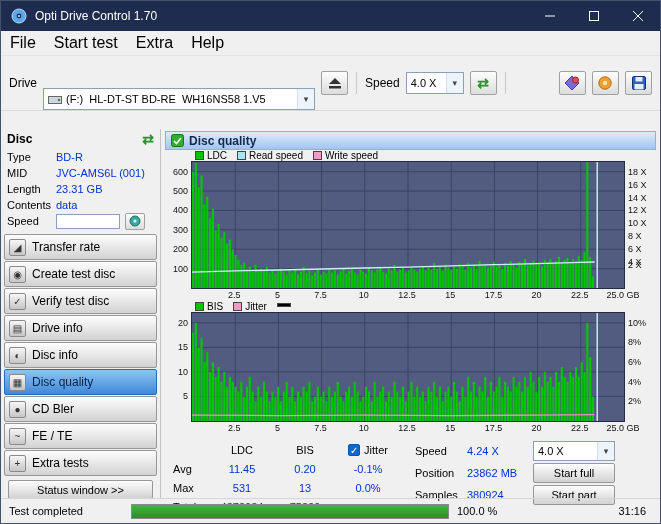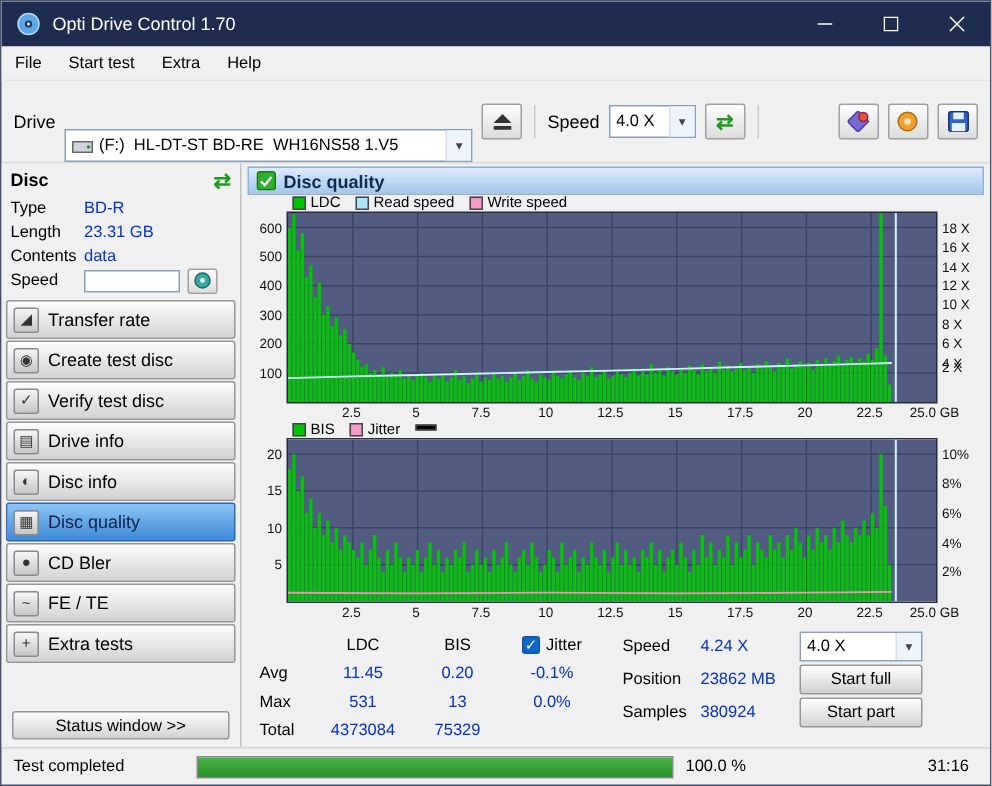--- a/index.html
+++ b/index.html
@@ -5,36 +5,36 @@
   html,body{margin:0;padding:0;background:#c9c9c9;font-family:"Liberation Sans",sans-serif;}
   *{box-sizing:border-box;}
   .window{width:661px;height:524px;background:#f0f0f0;border:1px solid #44526e;display:flex;flex-direction:column;overflow:hidden;}
   
   .titlebar{flex:0 0 30px;background:#1e2c4f;display:flex;align-items:center;color:#fff;}
   .app-icon{margin:0 8px 0 10px;line-height:0;}
   .title{font-size:12px;}
   .win-btns{margin-left:auto;display:flex;height:100%;}
   .win-btn{width:44px;height:100%;display:flex;align-items:center;justify-content:center;}
   
-  .menubar{flex:0 0 23px;display:flex;align-items:center;background:#f0f0f0;font-size:11px;border-bottom:1px solid #e4e4e4;}
+  .menubar{flex:0 0 23px;display:flex;align-items:center;background:#f0f0f0;font-size:16px;border-bottom:1px solid #e4e4e4;}
   .menu-item{padding:3px 9px;}
   
   .toolbar{flex:0 0 34px;display:flex;align-items:center;gap:6px;padding:0 8px;border-bottom:1px solid #dadada;}
   .tb-label{font-size:12px;}
   .combo{display:flex;align-items:center;background:#fff;border:1px solid #8aa0b8;height:22px;font-size:11px;padding-left:4px;}
   .combo .val{white-space:pre;overflow:hidden;}
   .combo .arrow{margin-left:auto;width:17px;align-self:stretch;display:flex;align-items:center;justify-content:center;font-size:9px;color:#444;background:#eef4fb;border-left:1px solid #d4dfeb;}
   .drive-combo{width:272px;margin-top:32px;}
   .speed-combo{width:58px;}
   .tb-btn{width:27px;height:24px;background:linear-gradient(#fdfdfd,#dcdcdc);border:1px solid #a0a0a0;border-radius:2px;display:flex;align-items:center;justify-content:center;padding:0;line-height:0;}
   .sep{width:1px;height:22px;background:#c8c8c8;margin:0 2px;}
   .spacer{flex:1;}
   .green-arrows{color:#1f9a1f;font-weight:bold;font-size:14px;line-height:1;}
   
-  .bodyrow{flex:1;display:flex;min-height:0;}
+  .bodyrow{flex:1;display:flex;min-height:0;margin-top:18px;}
   .sidebar{flex:0 0 160px;border-right:1px solid #c2c2c2;display:flex;flex-direction:column;padding:2px 3px;background:#f0f0f0;}
   .disc-header{display:flex;align-items:center;font-size:12px;font-weight:bold;padding:1px 3px;height:18px;}
   .disc-header .green-arrows{margin-left:auto;}
   .info{font-size:11px;margin:2px 0 4px;}
   .info-row{display:flex;height:16px;align-items:center;}
   .info-label{width:52px;padding-left:3px;}
   .info-value{color:#0033cc;white-space:nowrap;}
   .label-input{width:64px;height:15px;border:1px solid #8aa0b8;font-size:10px;margin-right:5px;}
   .label-icon-btn{width:20px;height:17px;background:linear-gradient(#fdfdfd,#dcdcdc);border:1px solid #a0a0a0;border-radius:2px;padding:0;line-height:0;display:flex;align-items:center;justify-content:center;}
   .navbtn{height:26px;display:flex;align-items:center;gap:6px;background:linear-gradient(#fdfdfd,#d2d2d2);border:1px solid #979797;border-radius:2px;margin:1px 0;font-size:12px;padding:0 4px;}
@@ -170,20 +170,24 @@
 
     <div class="sidebar">
       <div class="disc-header">
         <span>Disc</span>
         <span class="green-arrows">⇄</span>
       </div>
       <div class="info">
         <div class="info-row">
           <span class="info-label">Type</span>
           <span class="info-value">BD-R</span>
+        </div>
+        <div class="info-row">
+          <span class="info-label">MID</span>
+          <span class="info-value">JVC-AMS6L (001)</span>
         </div>
         <div class="info-row">
           <span class="info-label">Length</span>
           <span class="info-value">23.31 GB</span>
         </div>
         <div class="info-row">
           <span class="info-label">Contents</span>
           <span class="info-value">data</span>
         </div>
         <div class="info-row">

